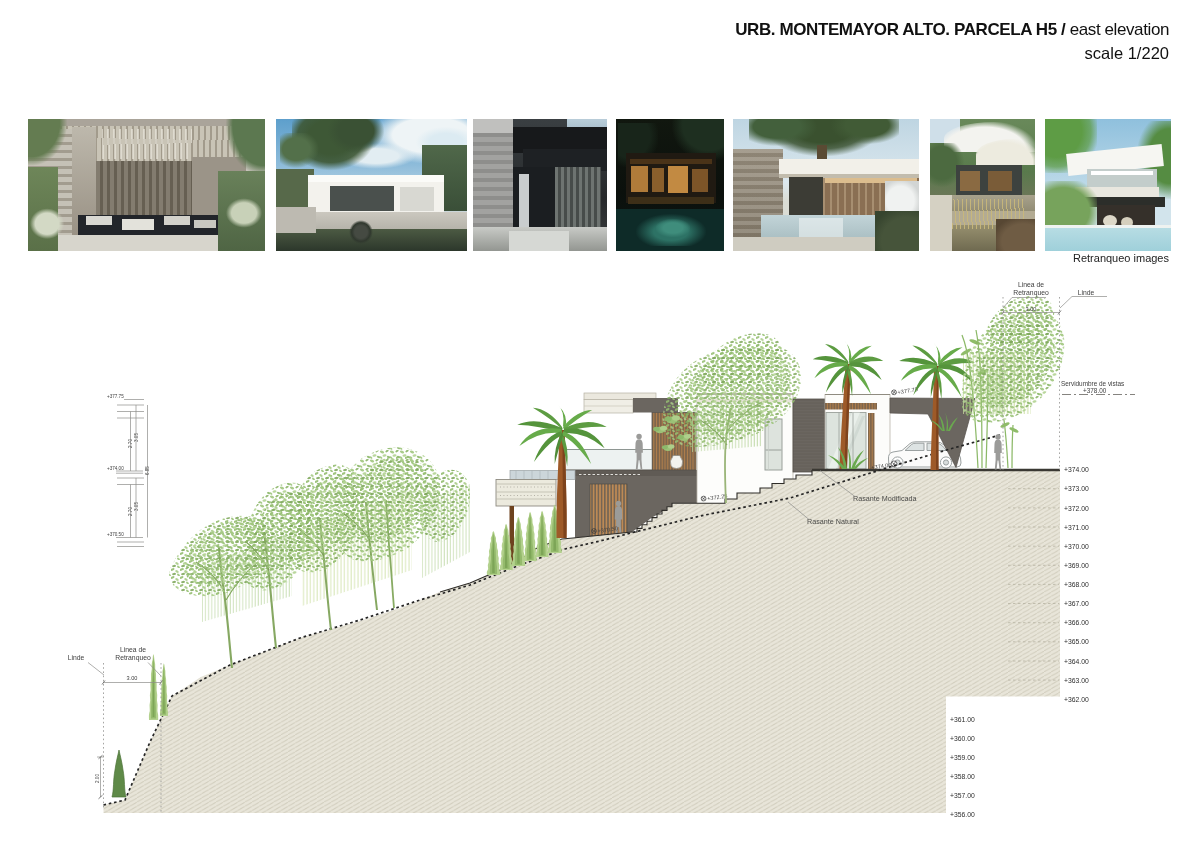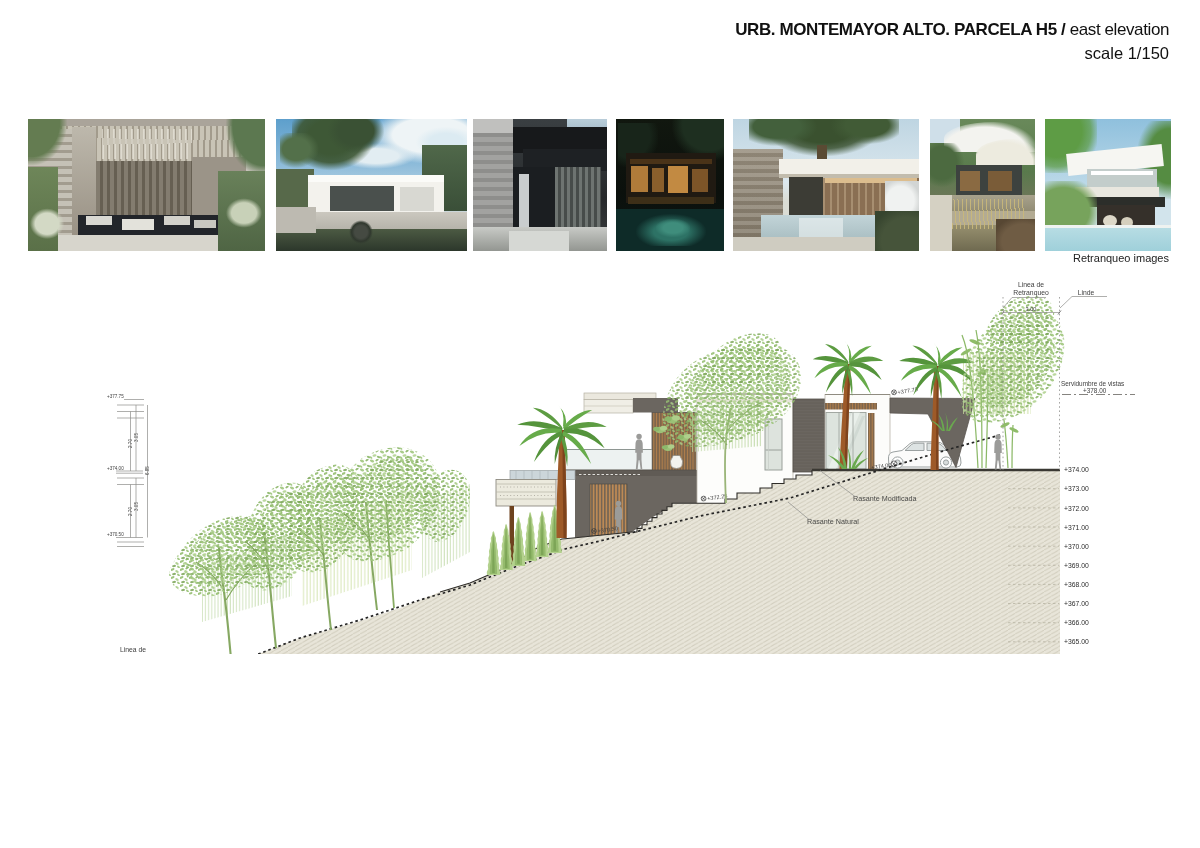--- a/index.html
+++ b/index.html
@@ -1,28 +1,28 @@
 <!DOCTYPE html>
 <html><head>
 <meta charset="utf-8">
 <style>
 html,body{margin:0;padding:0;background:#fff;}
 body{width:1200px;height:848px;font-family:"Liberation Sans",sans-serif;}
-#page{position:relative;width:1200px;height:654px;overflow:hidden;background:#fff;}
+#page{position:relative;width:1200px;height:848px;overflow:hidden;background:#fff;}
 .abs{position:absolute;}
 .ph{position:absolute;top:119px;height:132px;overflow:hidden;}
 .ph .abs{position:absolute;}
 </style>
 </head>
 <body>
 <div id="page">
 
 <div class="abs" style="right:31px;top:20px;width:700px;text-align:right;font-size:17px;color:#111;letter-spacing:-0.4px;"><b>URB. MONTEMAYOR ALTO. PARCELA H5 /</b> east elevation</div>
 
-<div class="abs" style="right:31px;top:44px;width:400px;text-align:right;font-size:16.5px;color:#111;">scale 1/150</div>
+<div class="abs" style="right:31px;top:44px;width:400px;text-align:right;font-size:16.5px;color:#111;">scale 1/220</div>
 
 <div class="ph" style="left:28px;width:237px;background:#c8c5bc;">
  <div class="abs" style="left:0;top:0;width:237px;height:132px;background:linear-gradient(180deg,#bcb9b0 0%,#c9c6bd 55%,#d5d3ca 100%);"></div>
  <div class="abs" style="left:22px;top:4px;width:196px;height:42px;background:repeating-linear-gradient(92deg,#c9c4b6 0 4px,#a29b8c 4px 6px);"></div>
  <div class="abs" style="left:22px;top:0px;width:196px;height:7px;background:#aaa49a;"></div>
  <div class="abs" style="left:0px;top:10px;width:44px;height:122px;background:repeating-linear-gradient(180deg,#c5c1b6 0 5px,#a29c8f 5px 8px);"></div>
  <div class="abs" style="left:44px;top:8px;width:24px;height:115px;background:linear-gradient(180deg,#bdb8ac,#978f82);"></div>
  <div class="abs" style="left:68px;top:42px;width:96px;height:56px;background:repeating-linear-gradient(90deg,#837c6f 0 4px,#665f52 4px 7px);"></div>
  <div class="abs" style="left:164px;top:38px;width:54px;height:60px;background:#9b9488;"></div>
  <div class="abs" style="left:-10px;top:-16px;width:52px;height:66px;background:radial-gradient(ellipse at 25% 30%,#647c51 0 52%,rgba(100,124,81,0) 66%);"></div>

